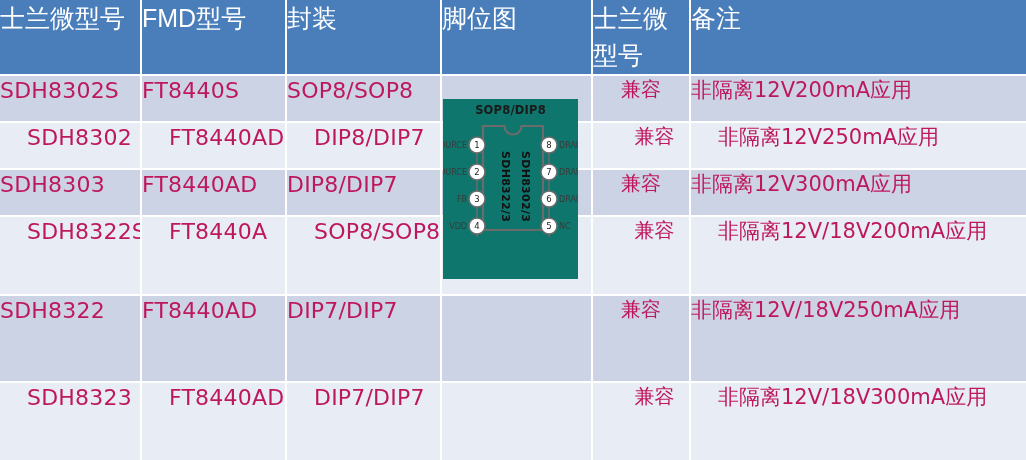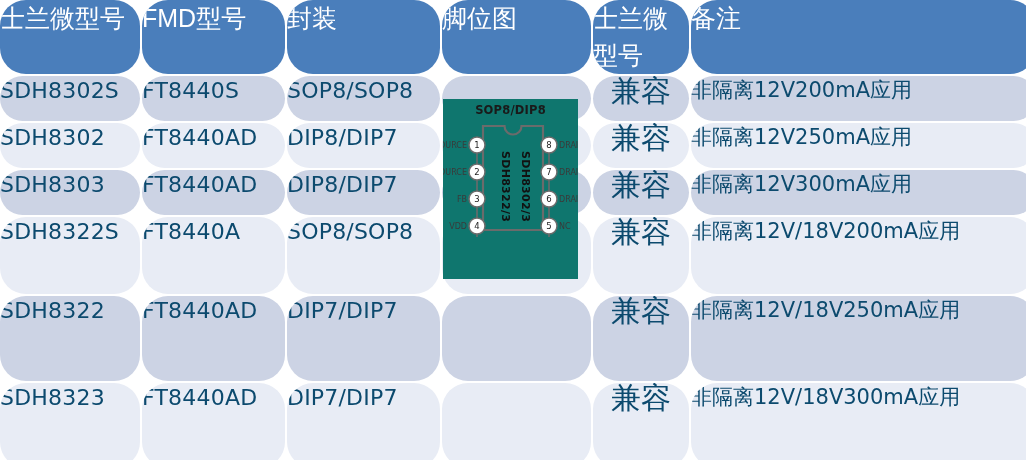--- a/index.html
+++ b/index.html
@@ -25,56 +25,55 @@
     height: 460px;
     table-layout: fixed;
     margin: -2px 0 0 -2px;
   }
   table.compat-table th,
   table.compat-table td {
     padding: 0;
     margin: 7px;
     vertical-align: top;
     overflow: hidden;
-    border-radius: 26px;
   }
   
   thead th {
     background: #4a7ebb;
     color: #ffffff;
     text-align: left;
     font-weight: normal;
     font-size: 25px;
     line-height: 37px;
     padding: 4px 8px 0 10px;
     font-family: "DejaVu Serif", "Liberation Serif", serif;
   }
   thead th.latin-head {
     font-family: "Liberation Sans", "DejaVu Sans", sans-serif;
     font-weight: normal;
   }
   
   tbody td {
     font-size: 22px;
     line-height: 30px;
-    color: #0c4a6e;
+    color: #be185d;
     padding: 7px 8px 0 10px;
   }
   tbody tr.band-dark td { background: #ccd3e4; }
-  tbody tr.band-light td { background: #e8ecf5; }
+  tbody tr.band-light td { background: #e8ecf5; padding-left: 27px; }
   td.cell-model,
   td.cell-fmd,
   td.cell-pkg {
     font-family: "DejaVu Sans", "Liberation Sans", sans-serif;
     letter-spacing: 0.2px;
   }
   td.cell-compat {
     text-align: center;
-    font-family: Liberation Serif, serif;
-    font-size: 30px;
+    font-family: Liberation Mono, monospace;
+    font-size: 20px;
     padding-left: 0;
     padding-right: 0;
   }
   td.cell-remark {
     font-family: "DejaVu Sans", "Liberation Sans", sans-serif;
     font-size: 21px;
     line-height: 29px;
     padding-left: 9px;
   }
   td.cell-pinimg { padding: 0; position: relative; }

